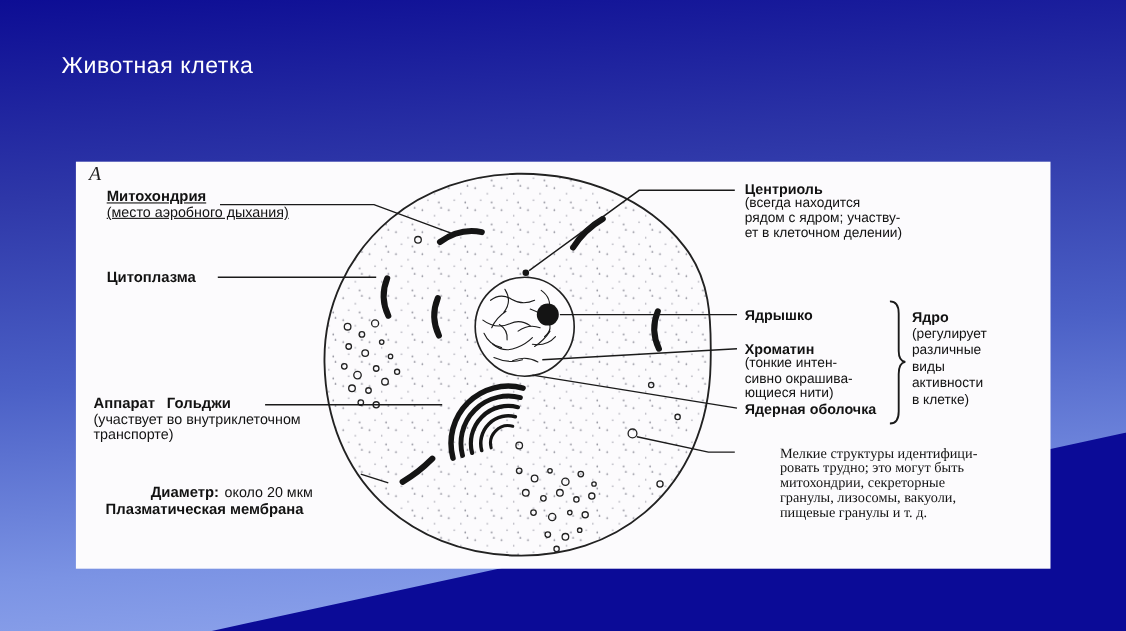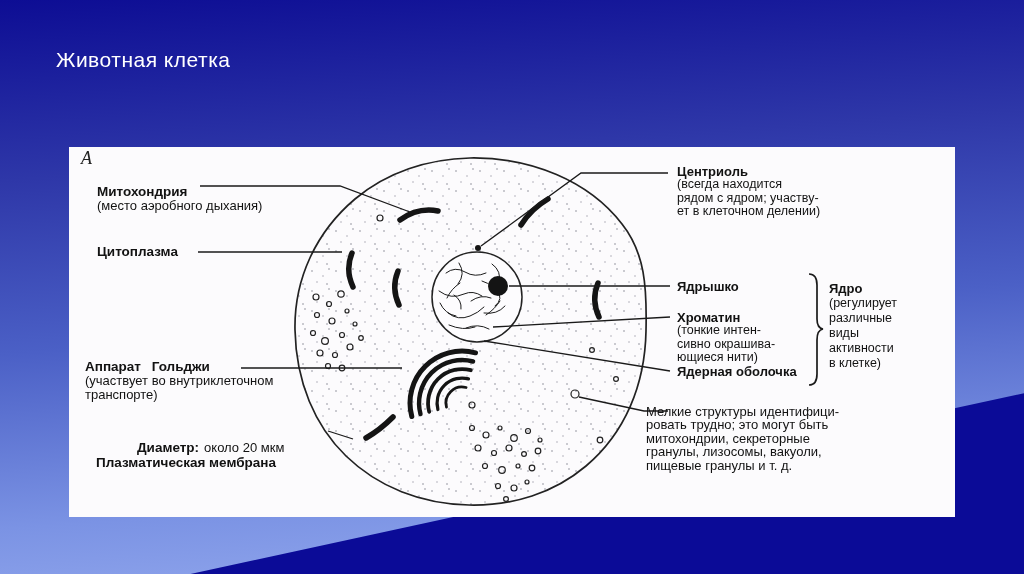--- a/index.html
+++ b/index.html
@@ -153,21 +153,21 @@
       <line x1="424" y1="180" x2="601" y2="170"></line>
       <line x1="415" y1="194" x2="601" y2="224"></line>
       <polyline points="599,264 575,264 510,250"></polyline>
     </g>
 
     <path d="M 740 127 Q 748 127 748 138 L 748 172 Q 748 181 754 182 Q 748 183 748 193 L 748 227 Q 748 238 740 238" stroke="#1a1a1a" stroke-width="1.7" fill="none"></path>
   </svg>
 
   <div class="fig-a">A</div>
 
-  <div class="lbl" style="left:28px;top:38px;">
+  <div class="lbl" style="left:28px;top:25px;text-decoration:underline;">
     <div class="t">Митохондрия</div>
     <div>(место аэробного дыхания)</div>
   </div>
 
   <div class="lbl" style="left:28px;top:98px;">
     <div class="t">Цитоплазма</div>
   </div>
 
   <div class="lbl" style="left:16px;top:213px;">
     <div class="t ws">Аппарат Гольджи</div>
@@ -207,21 +207,21 @@
 
   <div class="rlbl" style="left:760px;top:134px;line-height:15px;">
     <div class="t">Ядро</div>
     <div>(регулирует</div>
     <div>различные</div>
     <div>виды</div>
     <div>активности</div>
     <div>в клетке)</div>
   </div>
 
-  <div class="rlbl" style="left:577px;top:258px;font-size:13px;">
+  <div class="rlbl" style="left:640px;top:258px;font-size:13px;font-family:Liberation Serif, serif;">
     <div>Мелкие структуры идентифици-</div>
     <div>ровать трудно; это могут быть</div>
     <div>митохондрии, секреторные</div>
     <div>гранулы, лизосомы, вакуоли,</div>
     <div>пищевые гранулы и т. д.</div>
   </div>
 
 </div>
 
 </body></html>

